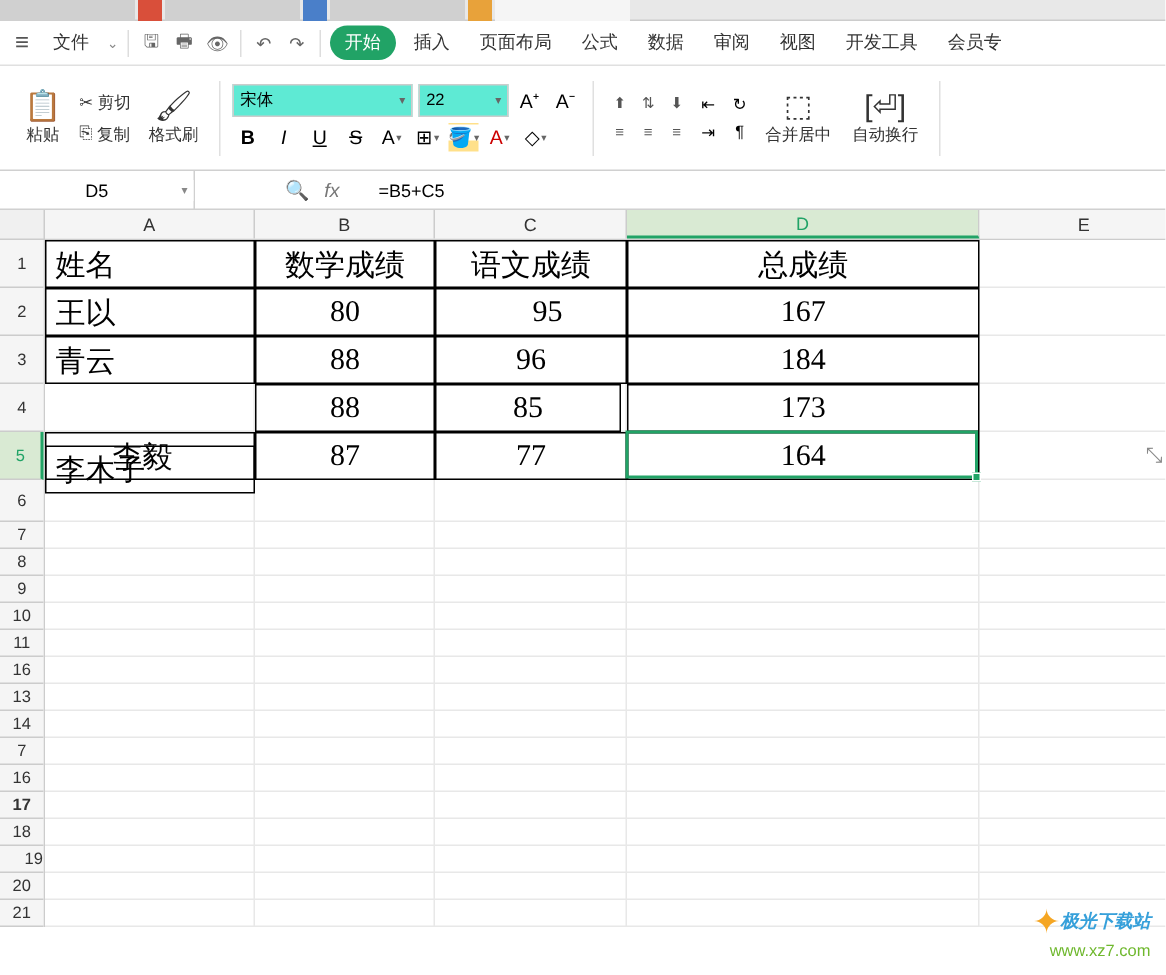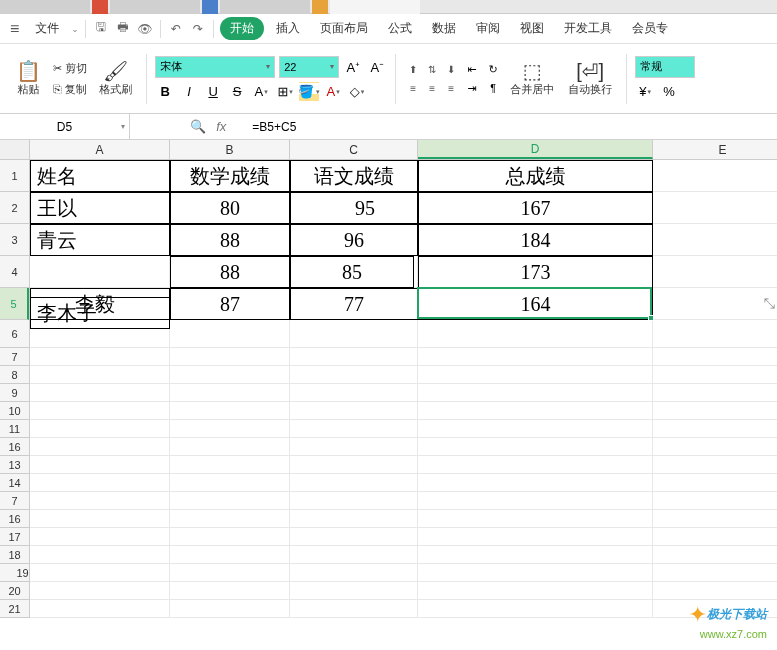--- a/index.html
+++ b/index.html
@@ -181,29 +181,20 @@
   <div class="big-btn">
     <span class="ico">⬚</span>
     <span>合并居中</span>
   </div>
   <div class="big-btn">
     <span class="ico">[⏎]</span>
     <span>自动换行</span>
   </div>
   <div class="vdiv"></div>
 
-  <div style="display:flex;flex-direction:column;gap:4px">
-    <div class="combo" style="width:56px">
-        <span>常规</span>
-      </div>
-    <div class="font-row">
-      <span class="fmt-btn drop">¥</span>
-      <span class="fmt-btn">%</span>
-    </div>
-  </div>
 </div>
 
 <div class="formula-row">
   <div class="name-box">
     <input value="D5" style="">
     <span class="arrow">▾</span>
   </div>
   <div class="formula-icons">
     <span>🔍</span>
     <span style="font-style:italic">fx</span>
@@ -230,21 +221,21 @@
       <div class="rh" style="height: 18px;">7</div>
       <div class="rh" style="height: 18px;">8</div>
       <div class="rh" style="height: 18px;">9</div>
       <div class="rh" style="height: 18px;">10</div>
       <div class="rh" style="height: 18px;">11</div>
       <div class="rh" style="height: 18px;">16</div>
       <div class="rh" style="height: 18px;">13</div>
       <div class="rh" style="height: 18px;">14</div>
       <div class="rh" style="height: 18px;">7</div>
       <div class="rh" style="height: 18px;">16</div>
-      <div class="rh" style="height: 18px;">17</div>
+      <div class="rh" style="height: 18px; font-weight: bold;">17</div>
       <div class="rh" style="height: 18px;">18</div>
       <div class="rh" style="height: 18px; padding-left: 16px;">19</div>
       <div class="rh" style="height: 18px;">20</div>
       <div class="rh" style="height: 18px;">21</div>
     </div>
   <div class="cells" id="cells">
       <div class="cell" style="left: 0px; top: 0px; width: 140px; height: 32px;"></div>
       <div class="cell" style="left: 140px; top: 0px; width: 120px; height: 32px;"></div>
       <div class="cell" style="left: 260px; top: 0px; width: 128px; height: 32px;"></div>
       <div class="cell" style="left: 388px; top: 0px; width: 235px; height: 32px;"></div>

